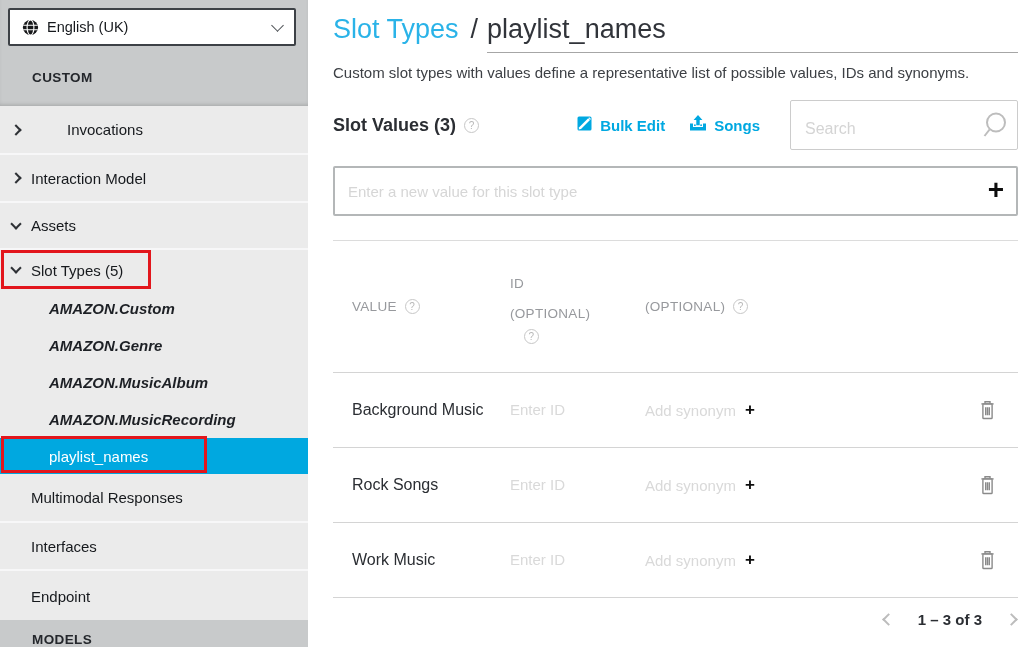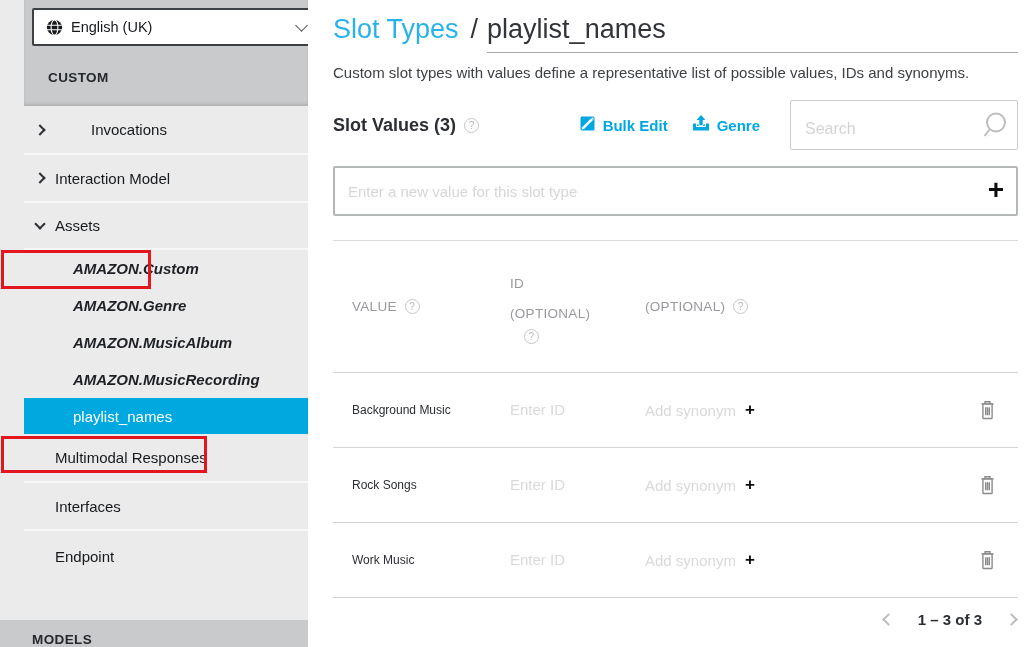--- a/index.html
+++ b/index.html
@@ -3,35 +3,35 @@
 <meta charset="utf-8">
 <style>
   * { box-sizing: border-box; margin: 0; padding: 0; }
   html,body { width:1032px; height:647px; }
   body {
     font-family: "Liberation Sans", sans-serif;
     background:#fff; color:#2e3135; position:relative; overflow:hidden;
   }
 
   
-  .sidebar { position:absolute; left:0; top:0; width:308px; height:647px; background:#ebebeb;padding-left:24px; }
+  .sidebar { position:absolute; left:0; top:0; width:308px; height:647px; background:#ebebeb; }
   .sidebar-top { position:relative; height:106px; background:#c8cacb;
                  box-shadow: inset 0 -3px 4px -2px rgba(0,0,0,.18); }
   .lang-select { position:absolute; left:8px; top:8px; width:288px; height:38px;
                  background:#fff; border:2px solid #3d4146; border-radius:2px;
                  display:flex; align-items:center; padding:0 12px; cursor:pointer; }
   .lang-select .globe { display:inline-flex; margin-right:8px; }
   .lang-label { font-size:14.5px; color:#16191d; flex:1; }
   .chev { display:inline-block; width:8px; height:8px;
           border-right:2px solid #2e3135; border-bottom:2px solid #2e3135; }
   .chev.down  { transform:rotate(45deg); margin-top:-4px; }
   .chev.right { transform:rotate(-45deg); }
   .chev.lang  { border-color:#4b4f54; border-width:1.5px; width:9px; height:9px; }
 
-  .section-label { position:absolute; left:24px; top:70px; font-size:13.5px; font-weight:bold;
+  .section-label { position:absolute; left:32px; top:70px; font-size:13.5px; font-weight:bold;
                    color:#24272c; letter-spacing:.4px; }
 
   .nav-item { display:flex; align-items:center; padding-left:12px;
               font-size:15px; color:#16191d; cursor:pointer; background:#ebebeb;
               border-bottom:2px solid #f7f7f8; }
   .nav-item .chev { margin-right:11px; }
   .nav-item.noarrow { padding-left:31px; }
   .nav-item.h49 { height:49px;gap:36px; } .nav-item.h48 { height:48px; }
   .nav-item.h47 { height:47px; } .nav-item.h40 { height:40px; border-bottom:none; }
   .nav-item.h50 { height:50px; border-bottom:none; }
@@ -89,21 +89,21 @@
            border-bottom:1px solid #d4d4d4; color:#97999d; font-size:13.5px;
            letter-spacing:.3px; }
   .col-value { width:158px; display:flex; align-items:center; }
   .col-id { width:135px; }
   .col-syn { flex:1; }
   .col-actions { width:40px; display:flex; justify-content:flex-start; }
   .hline { line-height:30px; display:flex; align-items:center; }
 
   .trow { display:flex; align-items:center; height:75px; padding-left:19px;
           border-bottom:1px solid #d4d4d4; }
-  .cell-value { width:158px; font-size:12px; color:#2b2e33; }
+  .cell-value { width:158px; font-size:16px; color:#2b2e33; }
   .cell-id { width:135px; }
   .cell-id input { border:none; outline:none; width:110px; font-size:15px;
                    font-family:inherit; color:#333; background:transparent; }
   .cell-id input::placeholder { color:#d9d9d9; }
   .cell-syn { flex:1; display:flex; align-items:center; }
   .cell-syn input { border:none; outline:none; width:96px; font-size:15px;
                     font-family:inherit; color:#333; background:transparent; }
   .cell-syn input::placeholder { color:#d9d9d9; }
   .add-syn { font-size:17px; font-weight:bold; color:#0d0d0d; background:none; border:none;
              cursor:pointer; margin-left:4px; font-family:inherit; }
@@ -141,20 +141,24 @@
     <span>Invocations</span>
   </div>
   <div class="nav-item h48">
     <span class="chev right"></span>
     <span>Interaction Model</span>
   </div>
   <div class="nav-item h47">
     <span class="chev down"></span>
     <span>Assets</span>
   </div>
+  <div class="nav-item h40">
+    <span class="chev down"></span>
+    <span>Slot Types (5)</span>
+  </div>
 
   <div class="sub-item amazon">
     <span>AMAZON.Custom</span>
   </div>
   <div class="sub-item amazon">
     <span>AMAZON.Genre</span>
   </div>
   <div class="sub-item amazon">
     <span>AMAZON.MusicAlbum</span>
   </div>
@@ -211,21 +215,21 @@
 
     <span class="tool-link">
       <span>
         <svg width="18" height="17" viewBox="0 0 18 17">
           <path d="M9 0 L13.4 5 h-2.7 v5.2 H7.3 V5 H4.6 z" fill="#00a8e1"></path>
           <path d="M1 8.5 v7 h16 v-7 h-3 v3.6 H4 V8.5 z" fill="#00a8e1"></path>
           <circle cx="5.9" cy="10.2" r="0.9" fill="#00a8e1"></circle>
           <circle cx="12.1" cy="10.2" r="0.9" fill="#00a8e1"></circle>
         </svg>
       </span>
-      <span>Genre</span>
+      <span>Songs</span>
     </span>
 
     <div class="search-box">
       <input type="text" placeholder="Search" style="">
       <span class="mag">
         <svg width="30" height="30" viewBox="0 0 30 30">
           <circle cx="16" cy="12.5" r="9" fill="none" stroke="#bdbdbd" stroke-width="2"></circle>
           <line x1="9.6" y1="19.5" x2="4.5" y2="26" stroke="#bdbdbd" stroke-width="2"></line>
         </svg>
       </span>

